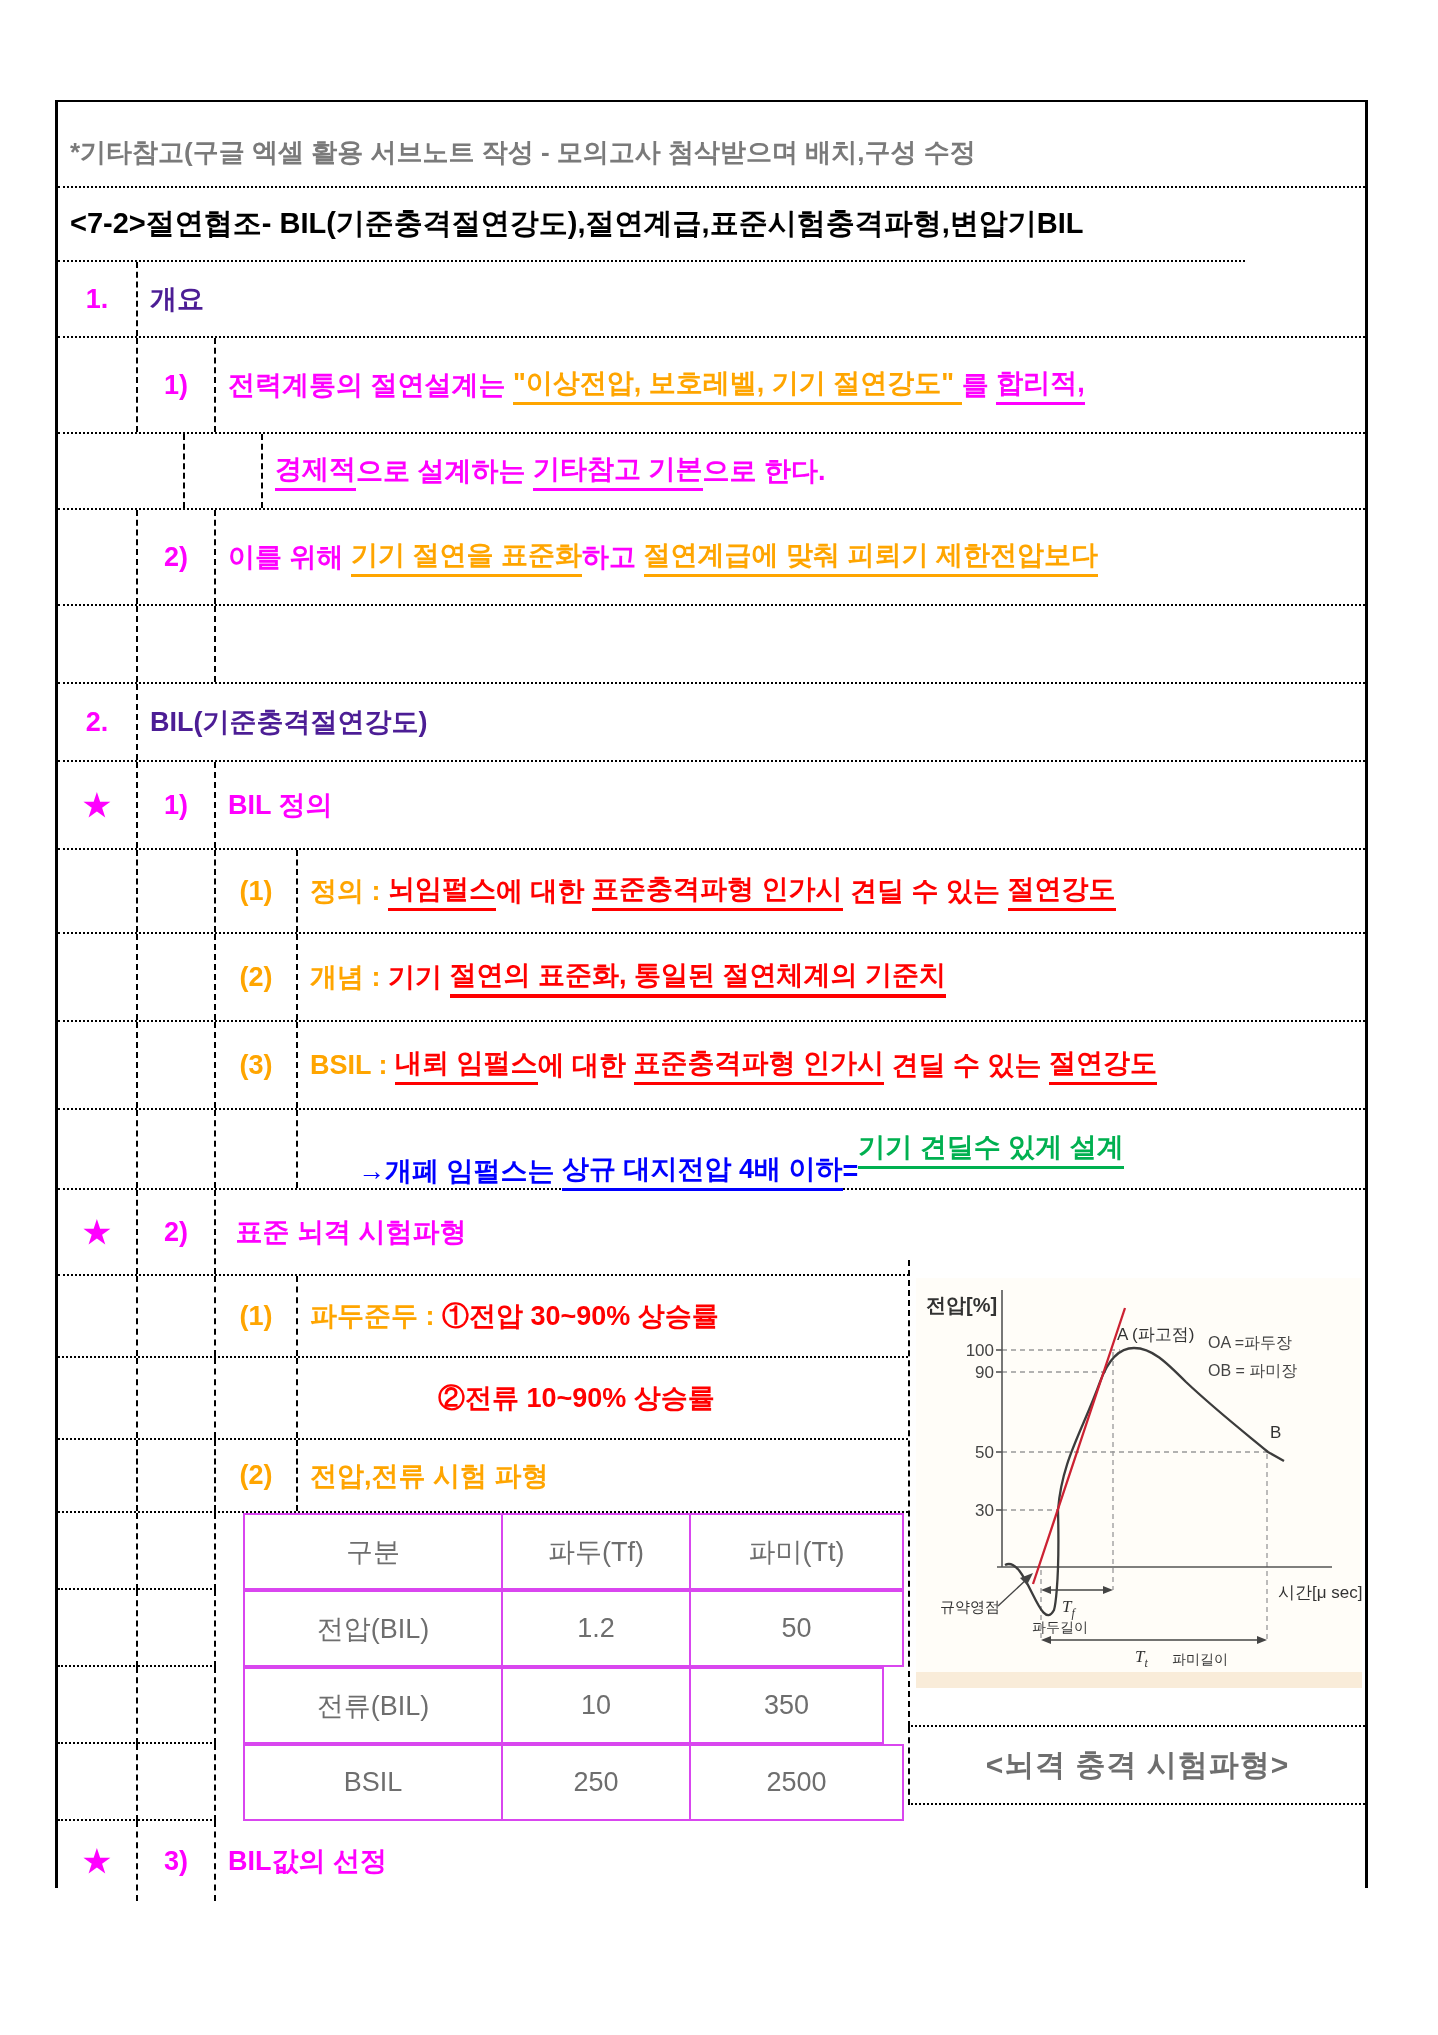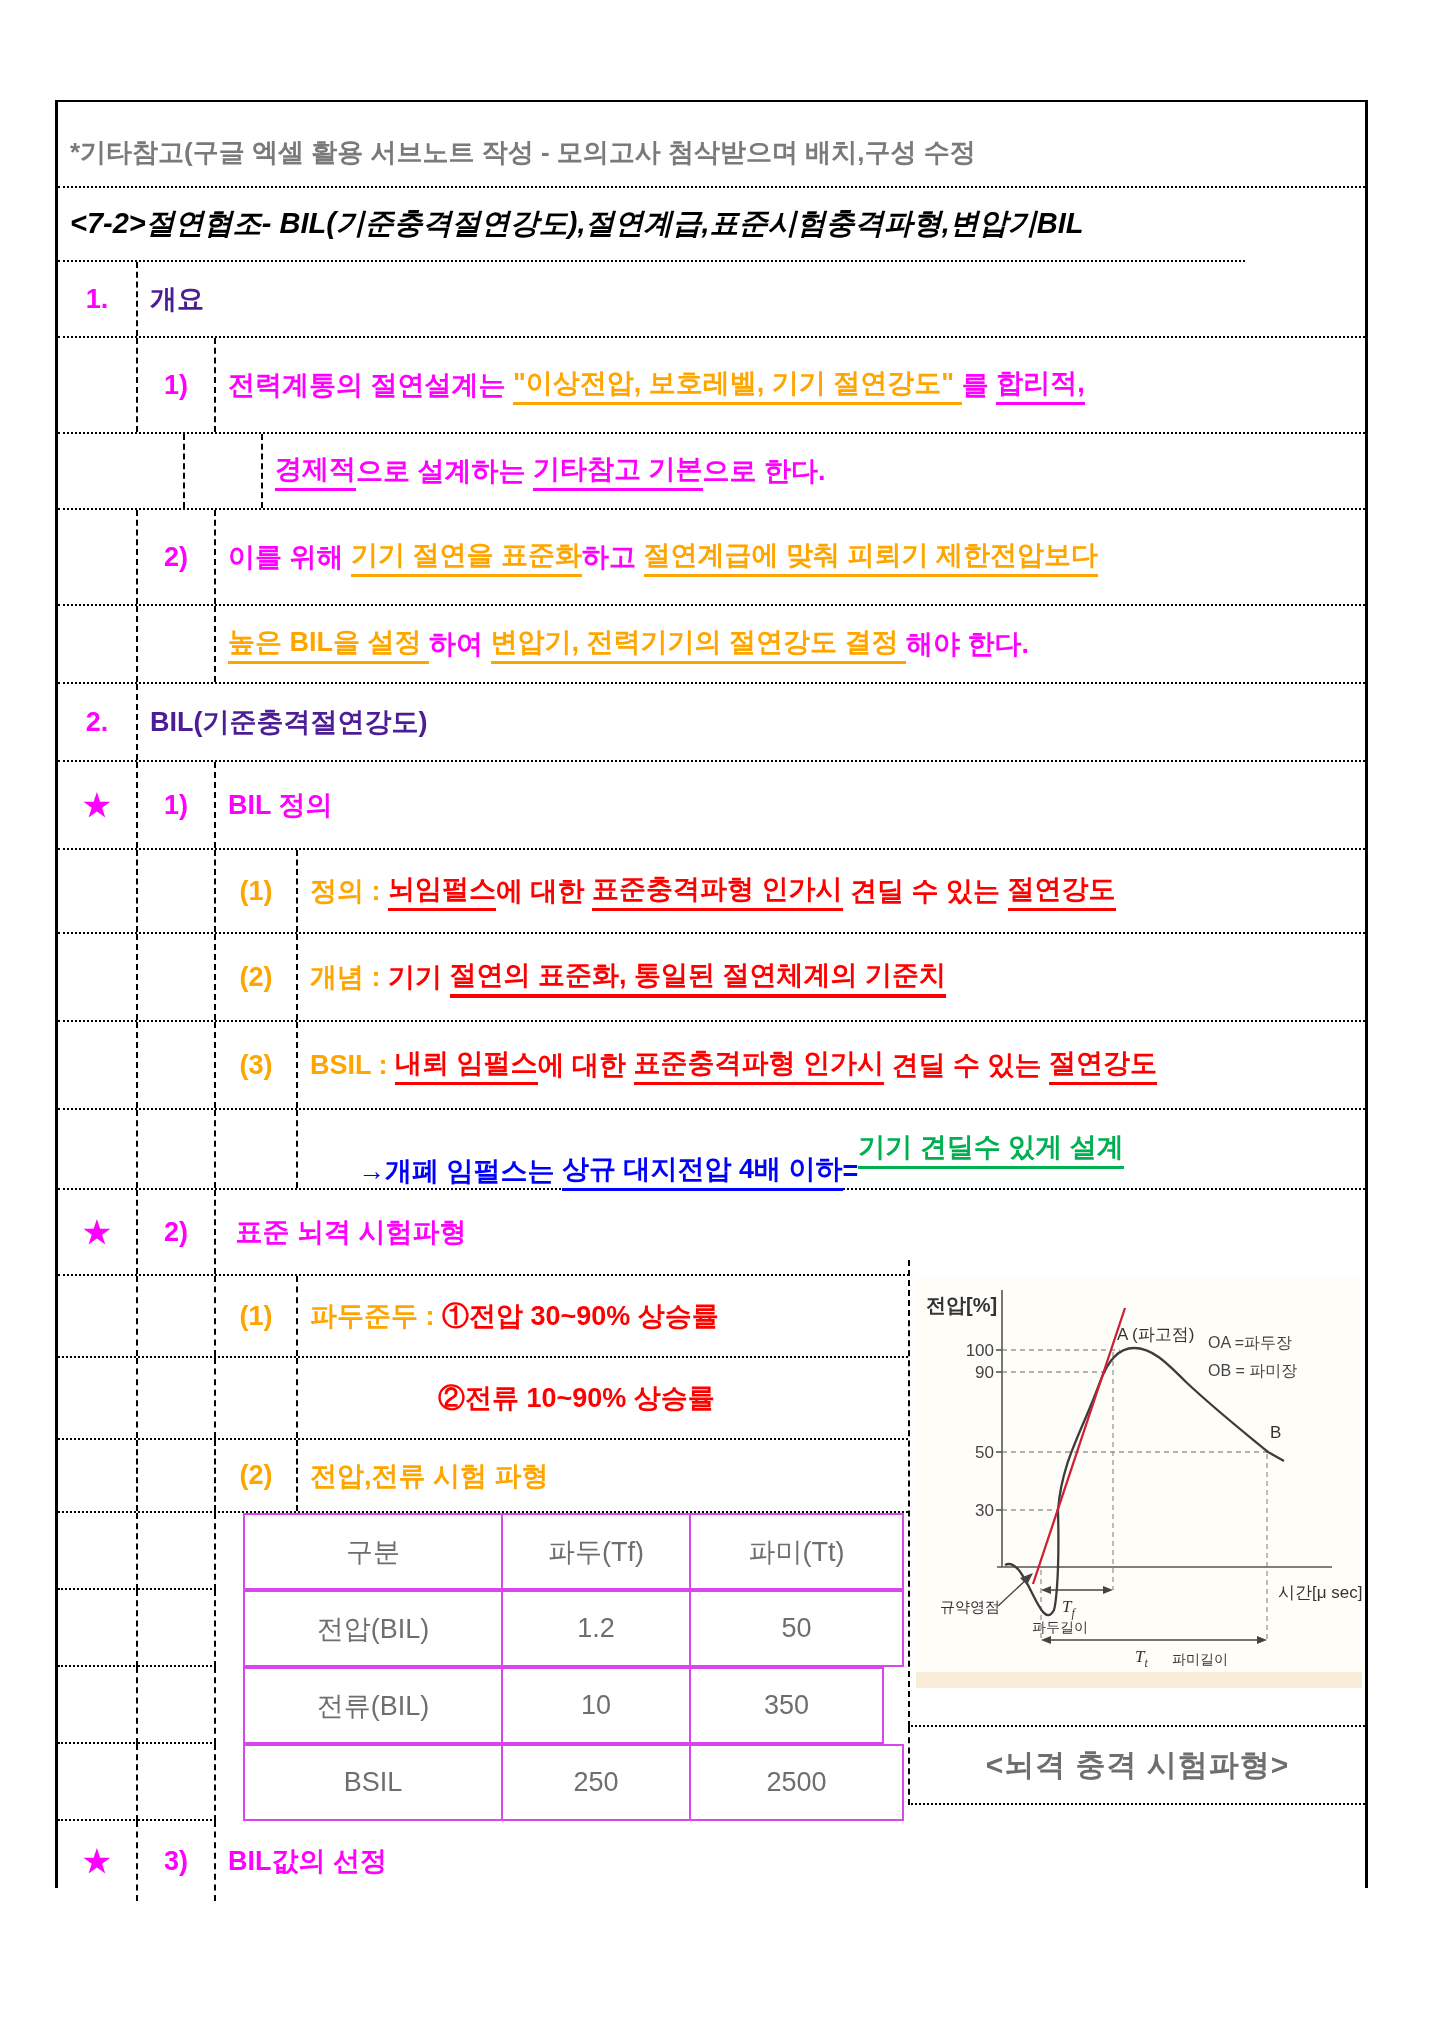--- a/index.html
+++ b/index.html
@@ -34,21 +34,21 @@
   .tser{font-family:"Liberation Serif",serif;font-style:italic;}
 </style>
 </head>
 <body>
 
 <div id="sheet">
   <div id="rows" class="rowflow">
       <div class="drow" style="height: 70px; width: 1307px;">
         <div class="tcell" style="font-size: 26px;"><span class="seg c-gy">*기타참고(구글 엑셀 활용 서브노트 작성 - 모의고사 첨삭받으며 배치,구성 수정</span></div>
       </div>
-      <div class="drow" style="height: 74px; width: 1187px; font-style: italic;">
+      <div class="drow" style="height: 74px; width: 1187px;">
         <div class="tcell" style="font-size: 29px;"><span class="seg c-bk">&lt;7-2&gt;절연협조- BIL(기준충격절연강도),절연계급,표준시험충격파형,변압기BIL</span></div>
       </div>
       <div class="drow" style="height: 76px; width: 1307px;">
         <div class="gcell" style="width: 80px;">
           <span class="seg c-mg">1.</span>
         </div>
         <div class="tcell"><span class="seg c-pu">개요</span></div>
       </div>
       <div class="drow" style="height: 96px; width: 1307px;">
         <div class="gcell" style="width: 80px;"></div>
@@ -65,21 +65,20 @@
       <div class="drow" style="height: 96px; width: 1307px;">
         <div class="gcell" style="width: 80px;"></div>
         <div class="gcell" style="width: 78px;">
           <span class="seg c-mg">2)</span>
         </div>
         <div class="tcell"><span class="seg c-mg">이를 위해 </span><span class="seg c-or u1">기기 절연을 표준화</span><span class="seg c-mg">하고 </span><span class="seg c-or u1">절연계급에 맞춰 피뢰기 제한전압보다</span></div>
       </div>
       <div class="drow" style="height: 78px; width: 1307px;">
         <div class="gcell" style="width: 80px;"></div>
         <div class="gcell" style="width: 78px;"></div>
-        <div class="tcell"><span class="seg c-or u1">높은 BIL을 설정 </span><span class="seg c-mg">하여 </span><span class="seg c-or u1">변압기, 전력기기의 절연강도 결정 </span><span class="seg c-mg">해야 한다.</span></div>
       </div>
       <div class="drow" style="height: 78px; width: 1307px;">
         <div class="gcell" style="width: 80px;">
           <span class="seg c-mg">2.</span>
         </div>
         <div class="tcell"><span class="seg c-pu">BIL(기준충격절연강도)</span></div>
       </div>
       <div class="drow" style="height: 88px; width: 1307px;">
         <div class="gcell" style="width: 80px;">
           <span class="seg c-mg star">★</span>

